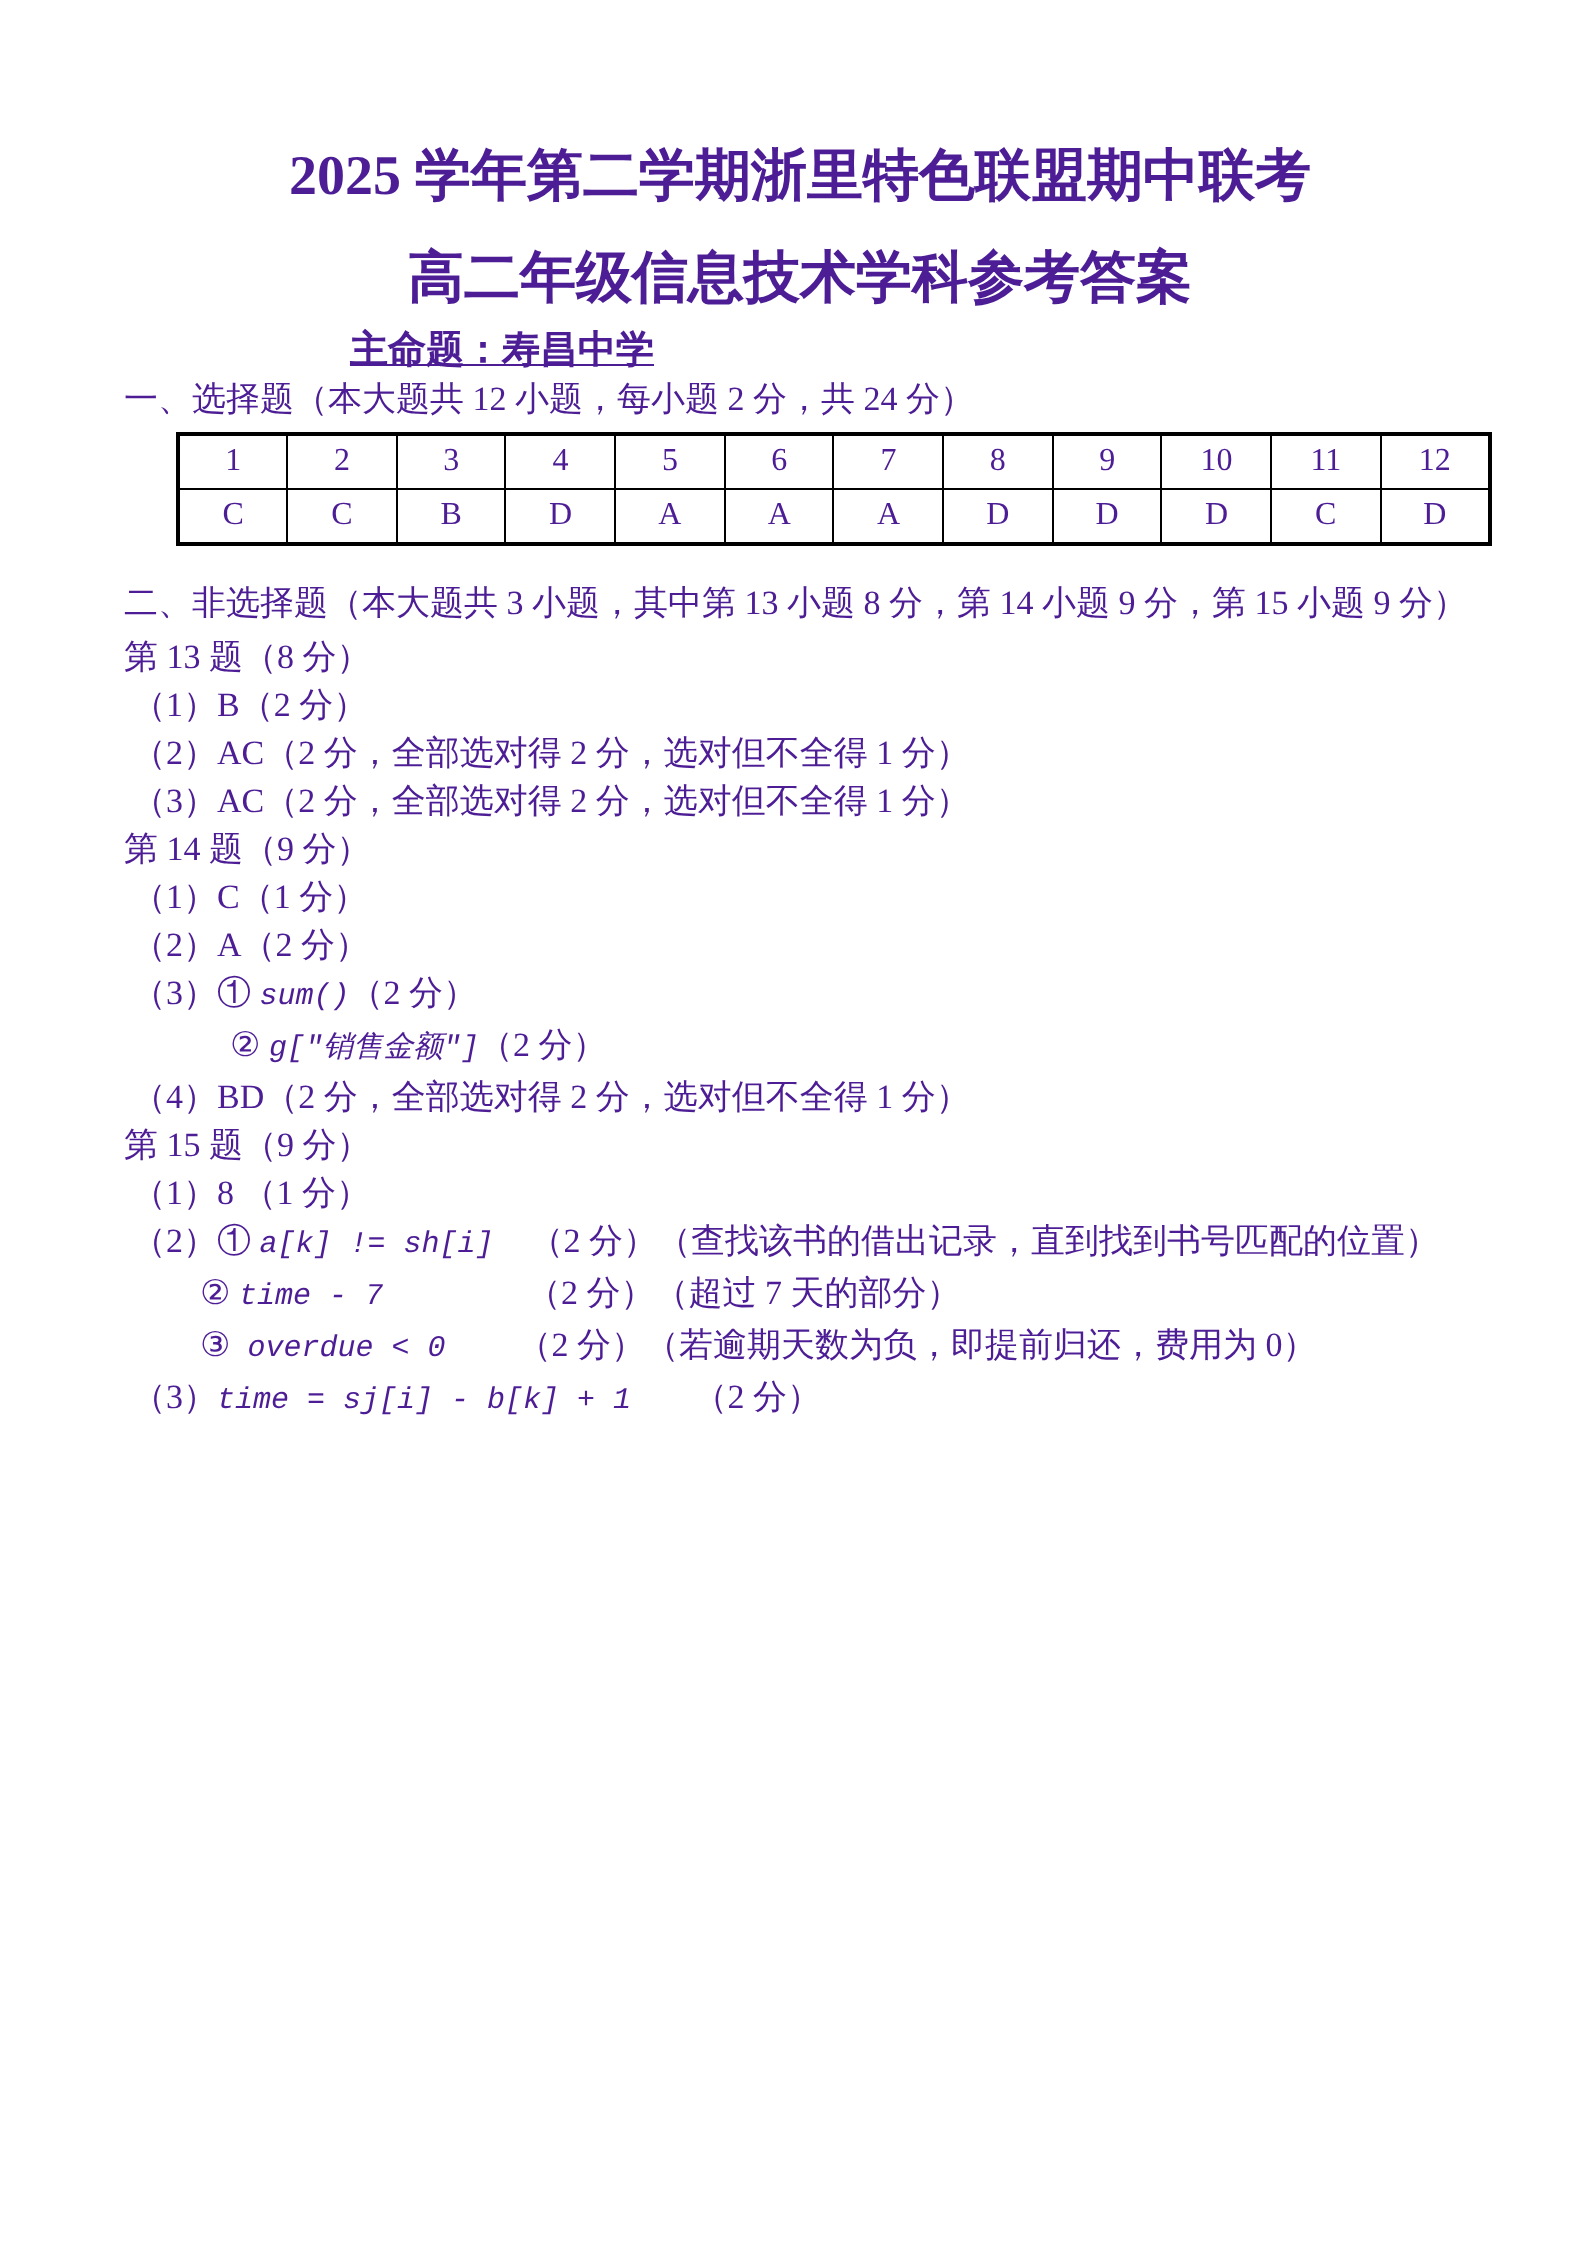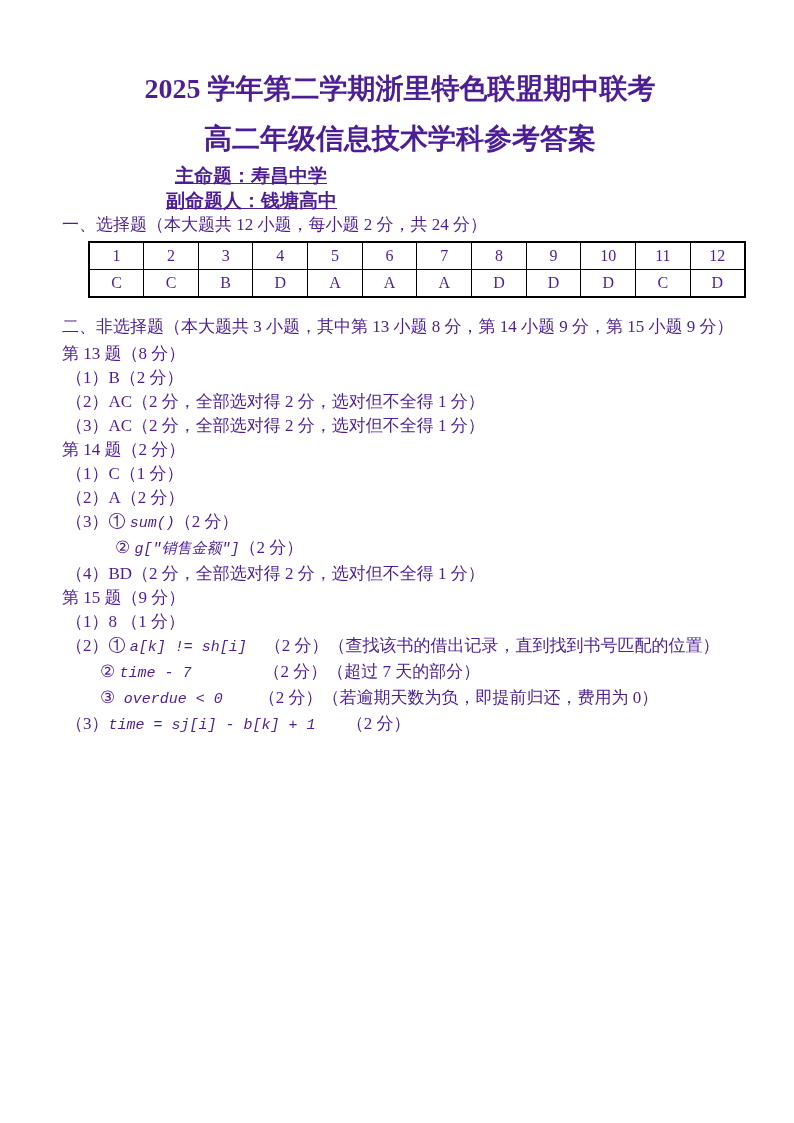--- a/index.html
+++ b/index.html
@@ -79,21 +79,20 @@
     font-style: italic;
   }
 </style>
 </head>
 <body>
 
 <div class="page">
   <h1 class="title">2025 学年第二学期浙里特色联盟期中联考</h1>
   <h2 class="subtitle">高二年级信息技术学科参考答案</h2>
   <div class="setter setter-main">主命题：寿昌中学</div>
-  <div class="setter setter-deputy">副命题人：钱塘高中</div>
 
   <div class="sec-heading">一、选择题（本大题共 12 小题，每小题 2 分，共 24 分）</div>
 
   <table class="answer-table">
     <tbody>
       <tr id="row-numbers">
           <td>1</td>
           <td>2</td>
           <td>3</td>
           <td>4</td>
@@ -123,21 +122,21 @@
     </tbody>
   </table>
 
   <div class="sec-heading sec2-heading">二、非选择题（本大题共 3 小题，其中第 13 小题 8 分，第 14 小题 9 分，第 15 小题 9 分）</div>
 
   <div class="answer-lines" id="answer-lines">
       <div class="line ind-0"><span class="txt">第 13 题（8 分）</span></div>
       <div class="line ind-1"><span class="txt">（1）B（2 分）</span></div>
       <div class="line ind-1"><span class="txt">（2）AC（2 分，全部选对得 2 分，选对但不全得 1 分）</span></div>
       <div class="line ind-1"><span class="txt">（3）AC（2 分，全部选对得 2 分，选对但不全得 1 分）</span></div>
-      <div class="line ind-0"><span class="txt">第 14 题（2 分）</span></div>
+      <div class="line ind-0"><span class="txt">第 14 题（9 分）</span></div>
       <div class="line ind-1"><span class="txt">（1）C（1 分）</span></div>
       <div class="line ind-1"><span class="txt">（2）A（2 分）</span></div>
       <div class="line ind-1"><span class="txt">（3）① </span><span class="mono">sum()</span><span class="txt">（2 分）</span></div>
       <div class="line ind-2"><span class="txt">② </span><span class="mono">g["销售金额"]</span><span class="txt">（2 分）</span></div>
       <div class="line ind-1"><span class="txt">（4）BD（2 分，全部选对得 2 分，选对但不全得 1 分）</span></div>
       <div class="line ind-0"><span class="txt">第 15 题（9 分）</span></div>
       <div class="line ind-1"><span class="txt">（1）8 （1 分）</span></div>
       <div class="line ind-1"><span class="txt">（2）① </span><span class="mono">a[k] != sh[i]  </span><span class="txt">（2 分）（查找该书的借出记录，直到找到书号匹配的位置）</span></div>
       <div class="line ind-3"><span class="txt">② </span><span class="mono">time - 7        </span><span class="txt">（2 分）（超过 7 天的部分）</span></div>
       <div class="line ind-3"><span class="txt">③  </span><span class="mono">overdue &lt; 0    </span><span class="txt">（2 分）（若逾期天数为负，即提前归还，费用为 0）</span></div>

